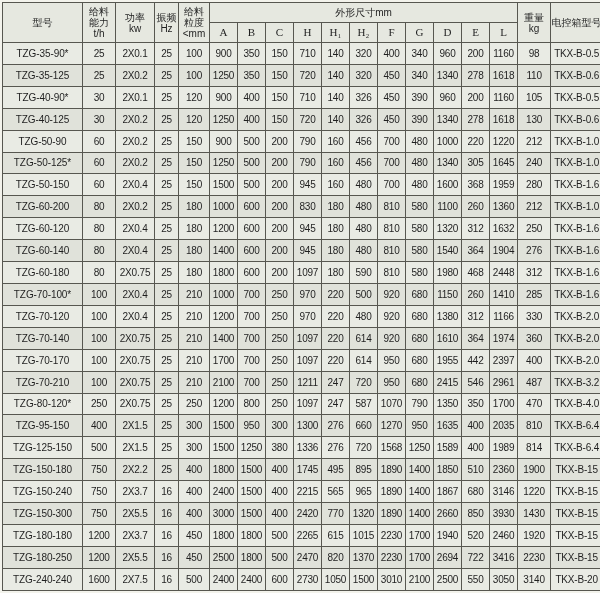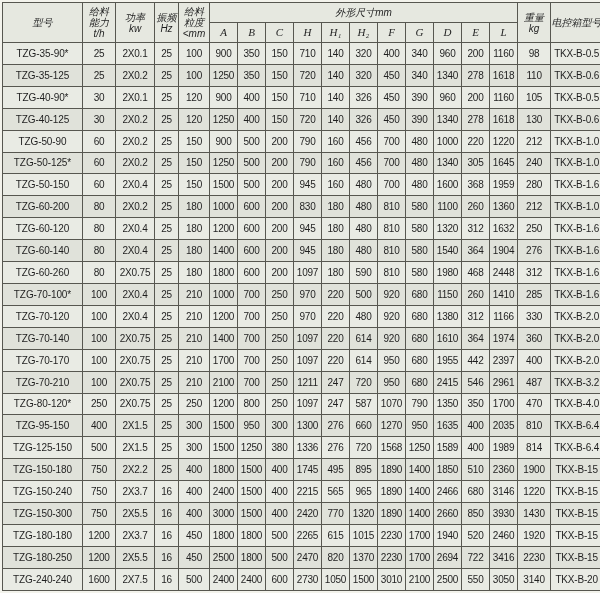--- a/index.html
+++ b/index.html
@@ -12,21 +12,21 @@
   }
   *{margin:0;padding:0;box-sizing:border-box;}
   html,body{width:600px;height:593px;overflow:hidden;}
   body{background:var(--page-bg);font-family:"Liberation Sans",sans-serif;color:var(--text);}
   .page{width:600px;height:593px;padding:2px;}
   table{width:100%;height:100%;border-collapse:collapse;table-layout:fixed;
         filter:blur(.22px) contrast(.97);}
   th,td{border:1px solid var(--border);text-align:center;vertical-align:middle;
         overflow:hidden;background:var(--cell-bg);}
   thead th{background:var(--header-bg);font-weight:normal;font-size:10px;
-           line-height:11px;white-space:pre-line;font-style:italic;}
+           line-height:11px;white-space:pre-line;}
   thead tr.dim-letter-row th{font-family:"Liberation Serif",serif;font-size:11px;
            font-weight:normal;height:20px;}
   thead tr:first-child{height:20px;}
   tbody td{font-size:10px;letter-spacing:-0.2px;padding:0 1px;}
   tbody tr:nth-child(even) td{background:var(--cell-bg-alt);}
   td.model-cell{font-size:10px;letter-spacing:-0.1px;}
   td.box-cell{font-size:10px;}
 </style>
 </head>
 <body>
@@ -280,21 +280,21 @@
           <td>480</td>
           <td>810</td>
           <td>580</td>
           <td>1540</td>
           <td>364</td>
           <td>1904</td>
           <td>276</td>
           <td class="box-cell">TKX-B-1.6</td>
         </tr>
         <tr>
-          <td class="model-cell">TZG-60-260</td>
+          <td class="model-cell">TZG-60-180</td>
           <td>80</td>
           <td>2X0.75</td>
           <td>25</td>
           <td>180</td>
           <td>1800</td>
           <td>600</td>
           <td>200</td>
           <td>1097</td>
           <td>180</td>
           <td>590</td>
@@ -493,21 +493,21 @@
           <td>16</td>
           <td>400</td>
           <td>2400</td>
           <td>1500</td>
           <td>400</td>
           <td>2215</td>
           <td>565</td>
           <td>965</td>
           <td>1890</td>
           <td>1400</td>
-          <td>2466</td>
+          <td>1867</td>
           <td>680</td>
           <td>3146</td>
           <td>1220</td>
           <td class="box-cell">TKX-B-15</td>
         </tr>
         <tr>
           <td class="model-cell">TZG-150-300</td>
           <td>750</td>
           <td>2X5.5</td>
           <td>16</td>

